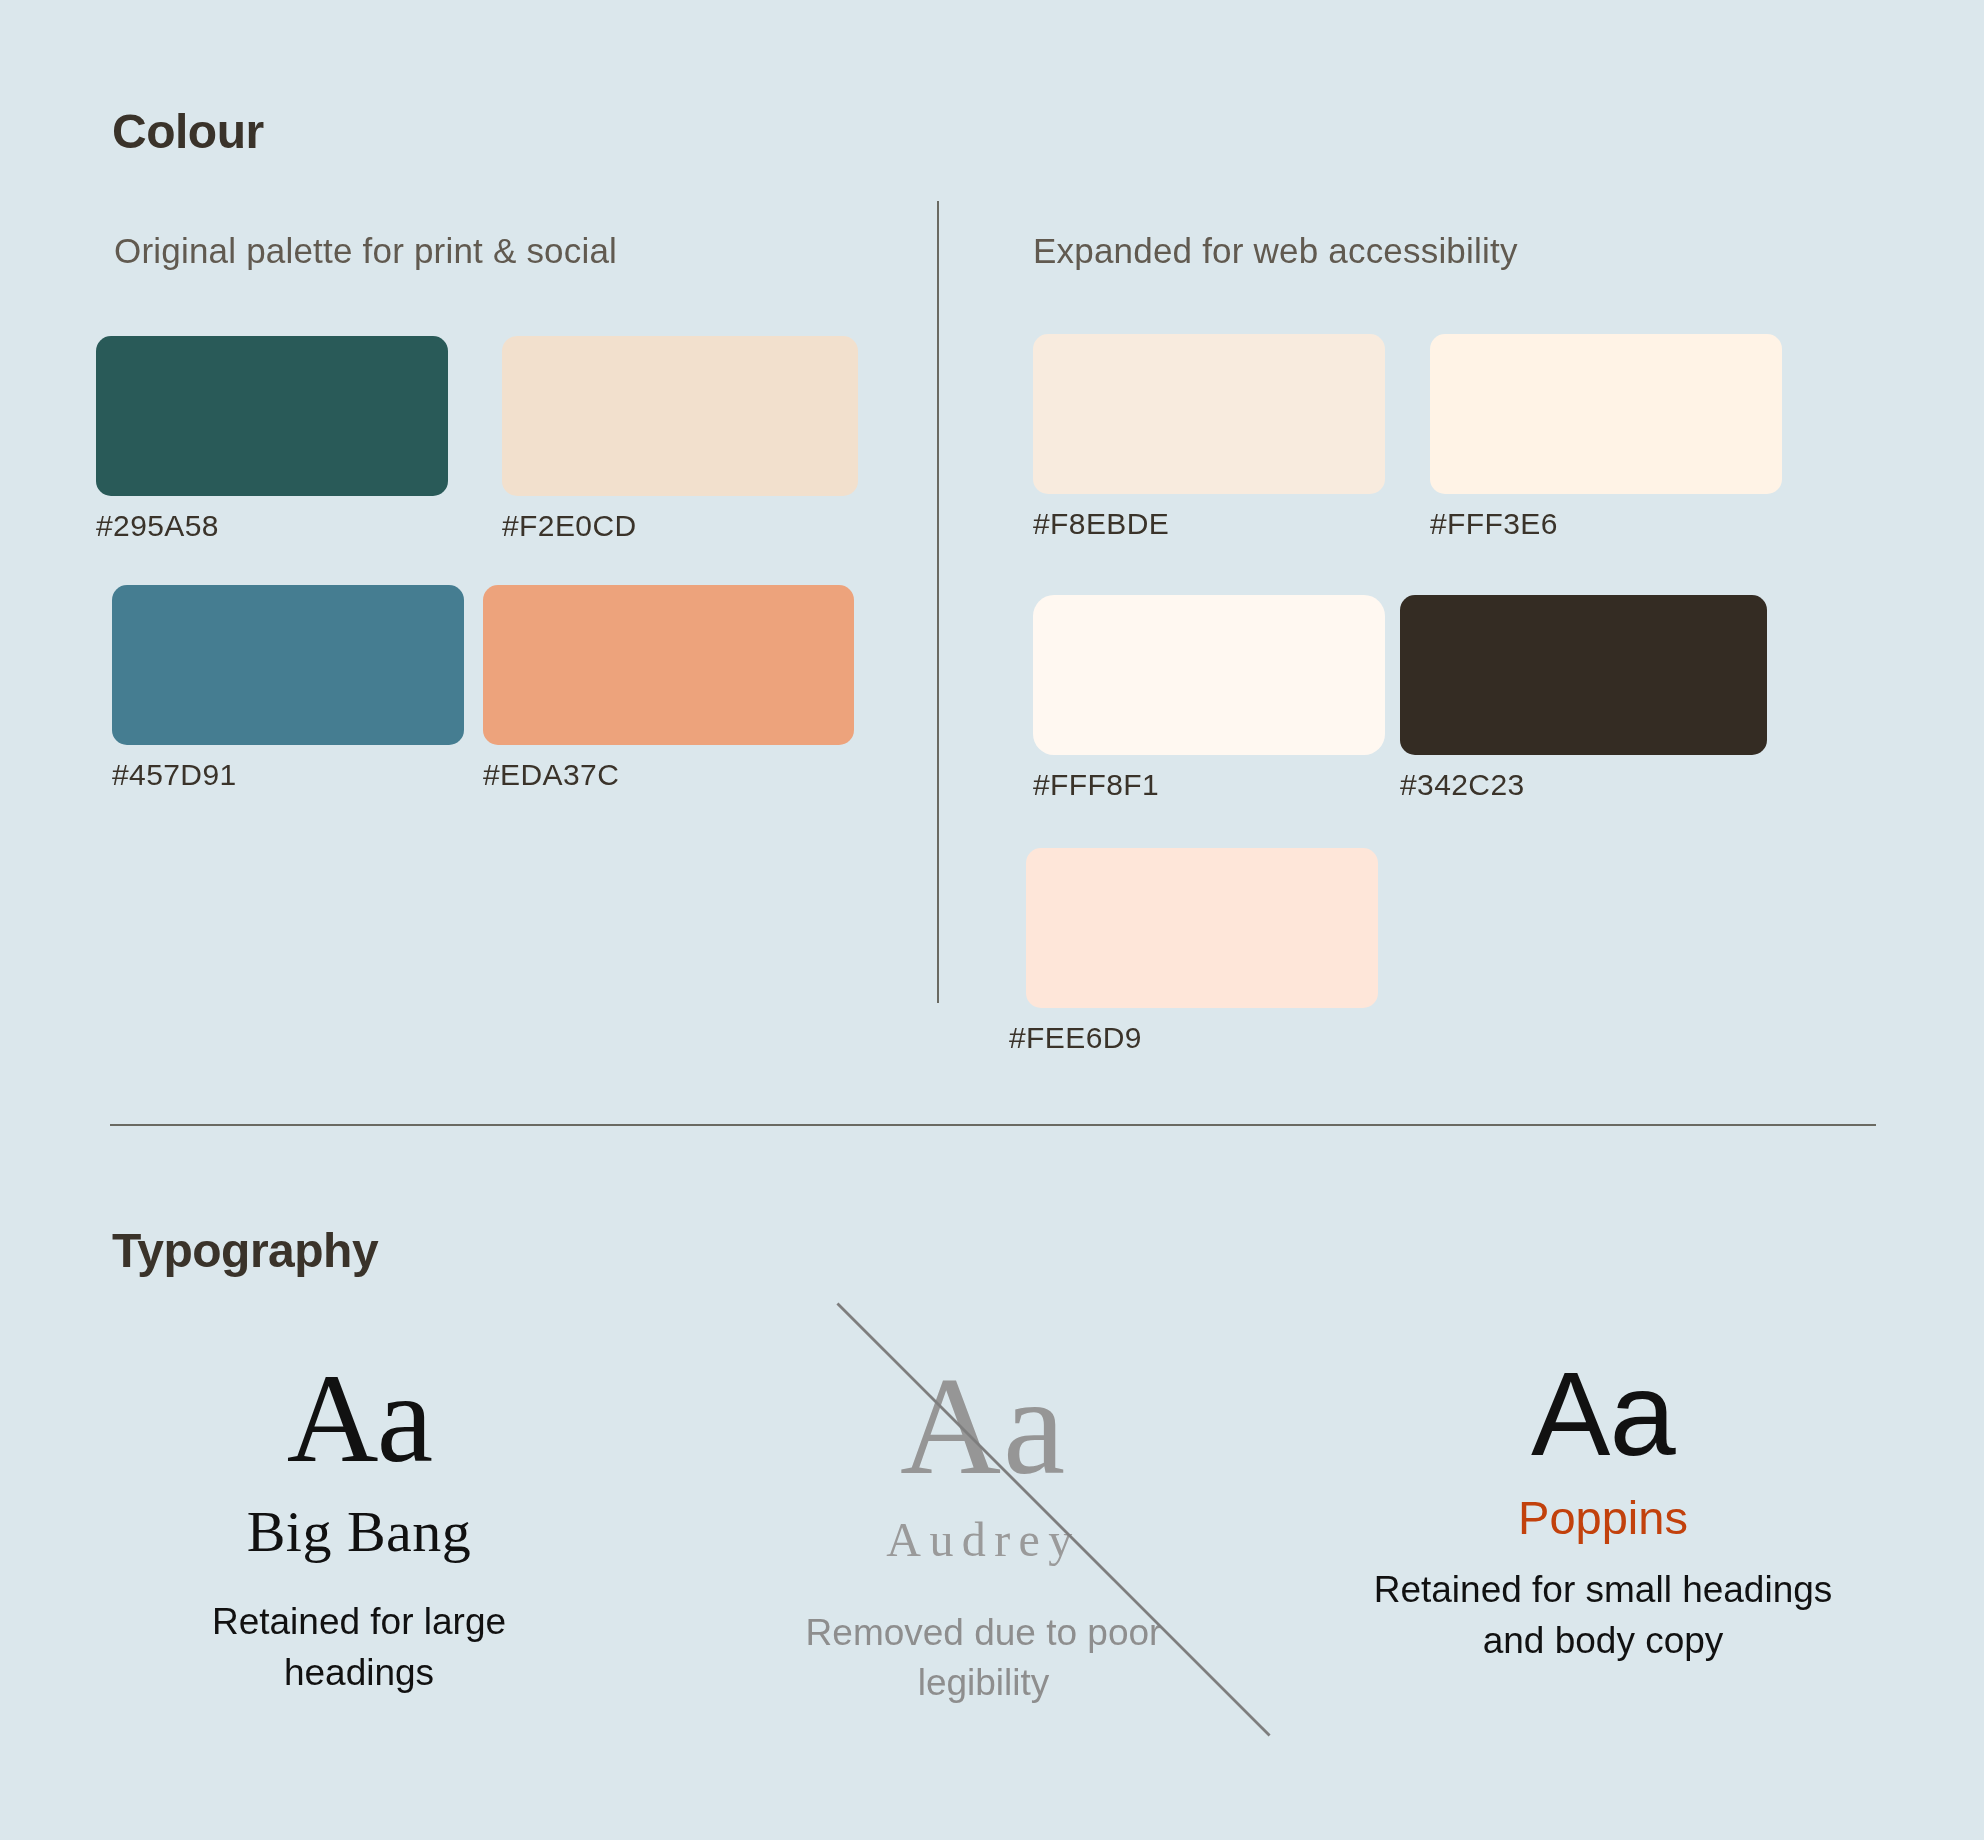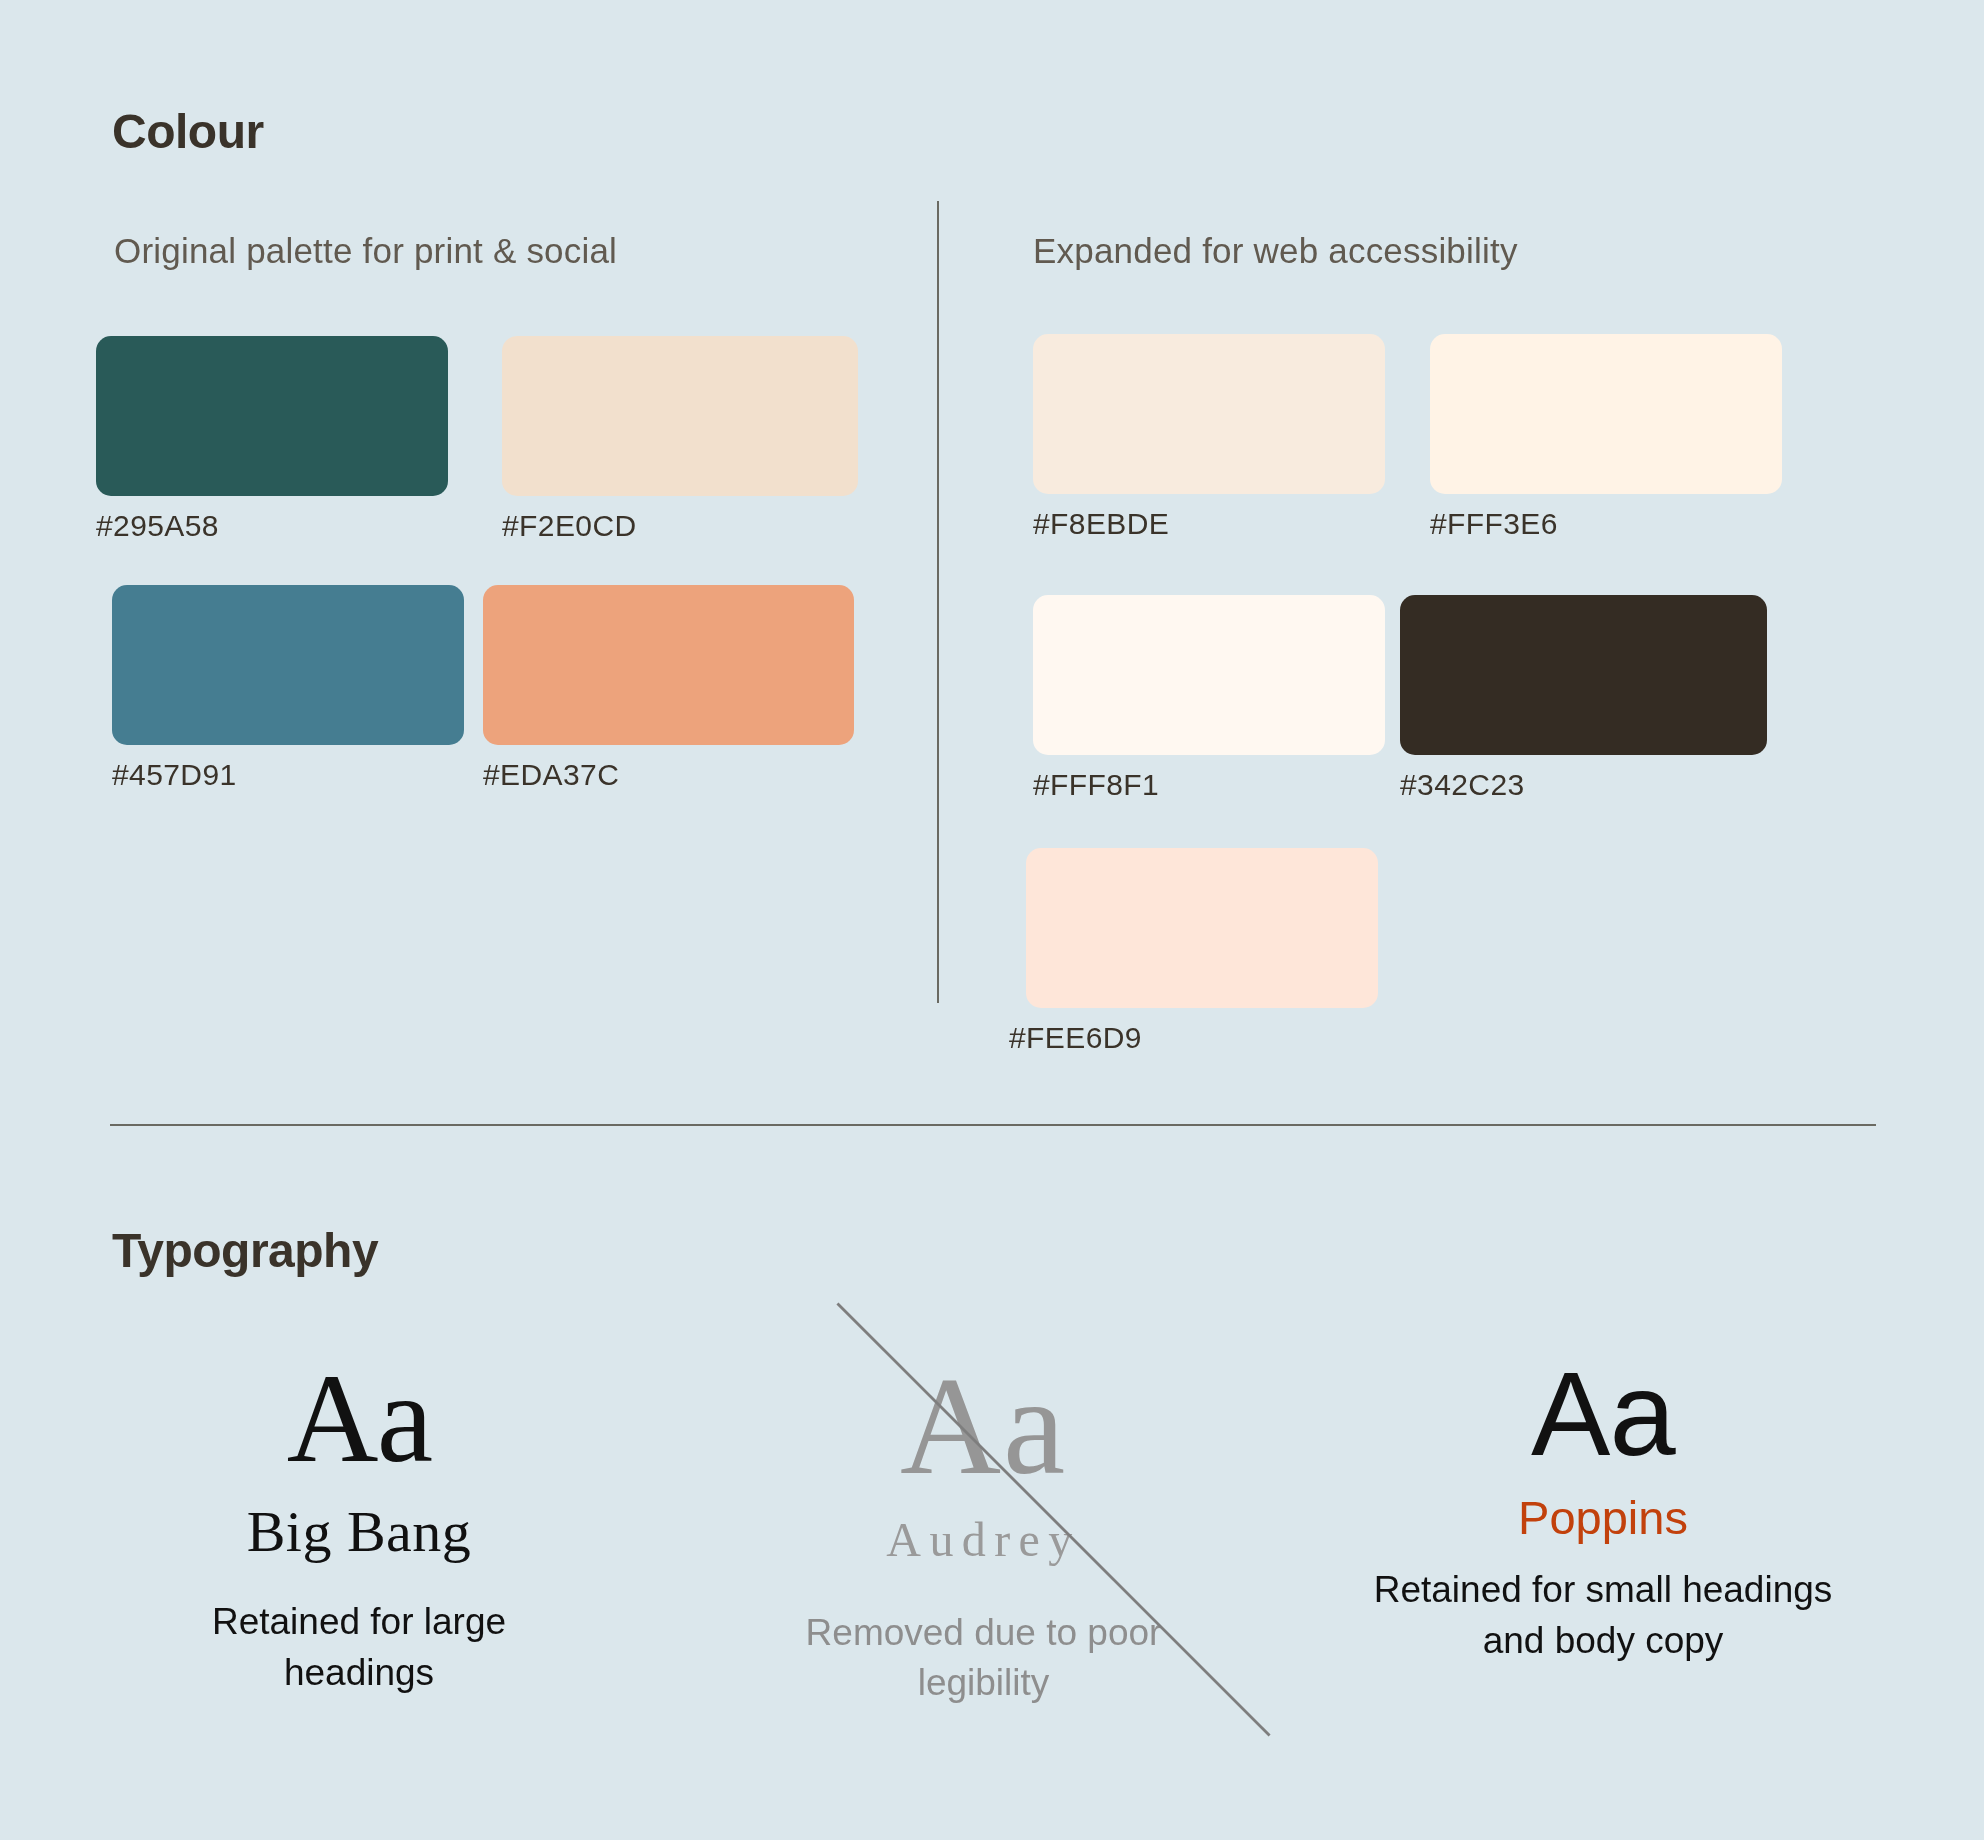--- a/index.html
+++ b/index.html
@@ -98,21 +98,21 @@
   #sw-FFF3E6 { left: 1430px; top: 334px; }
   #sw-FFF8F1 { left: 1033px; top: 595px; }
   #sw-342C23 { left: 1400px; top: 595px; }
   #sw-FEE6D9 { left: 1009px; top: 848px; padding-left: 17px; }
 
   
   #sw-F2E0CD, #sw-F2E0CD .swatch { width: 356px; }
   #sw-EDA37C, #sw-EDA37C .swatch { width: 371px; }
   #sw-F8EBDE, #sw-F8EBDE .swatch { width: 352px; }
   #sw-FFF3E6, #sw-FFF3E6 .swatch { width: 352px; }
-  #sw-FFF8F1, #sw-FFF8F1 .swatch { width: 352px; }
+  #sw-FFF8F1, #sw-FFF8F1 .swatch { width: 352px; border-radius: 21px; }
   #sw-342C23, #sw-342C23 .swatch { width: 367px; }
   #sw-FEE6D9, #sw-FEE6D9 .swatch { width: 352px; }
 
   
   .type-card {
     position: absolute;
     text-align: center;
   }
   #type-bigbang { left: 140px; top: 1352px; width: 438px; }
   #type-audrey  { left: 746px; top: 1352px; width: 475px; }

